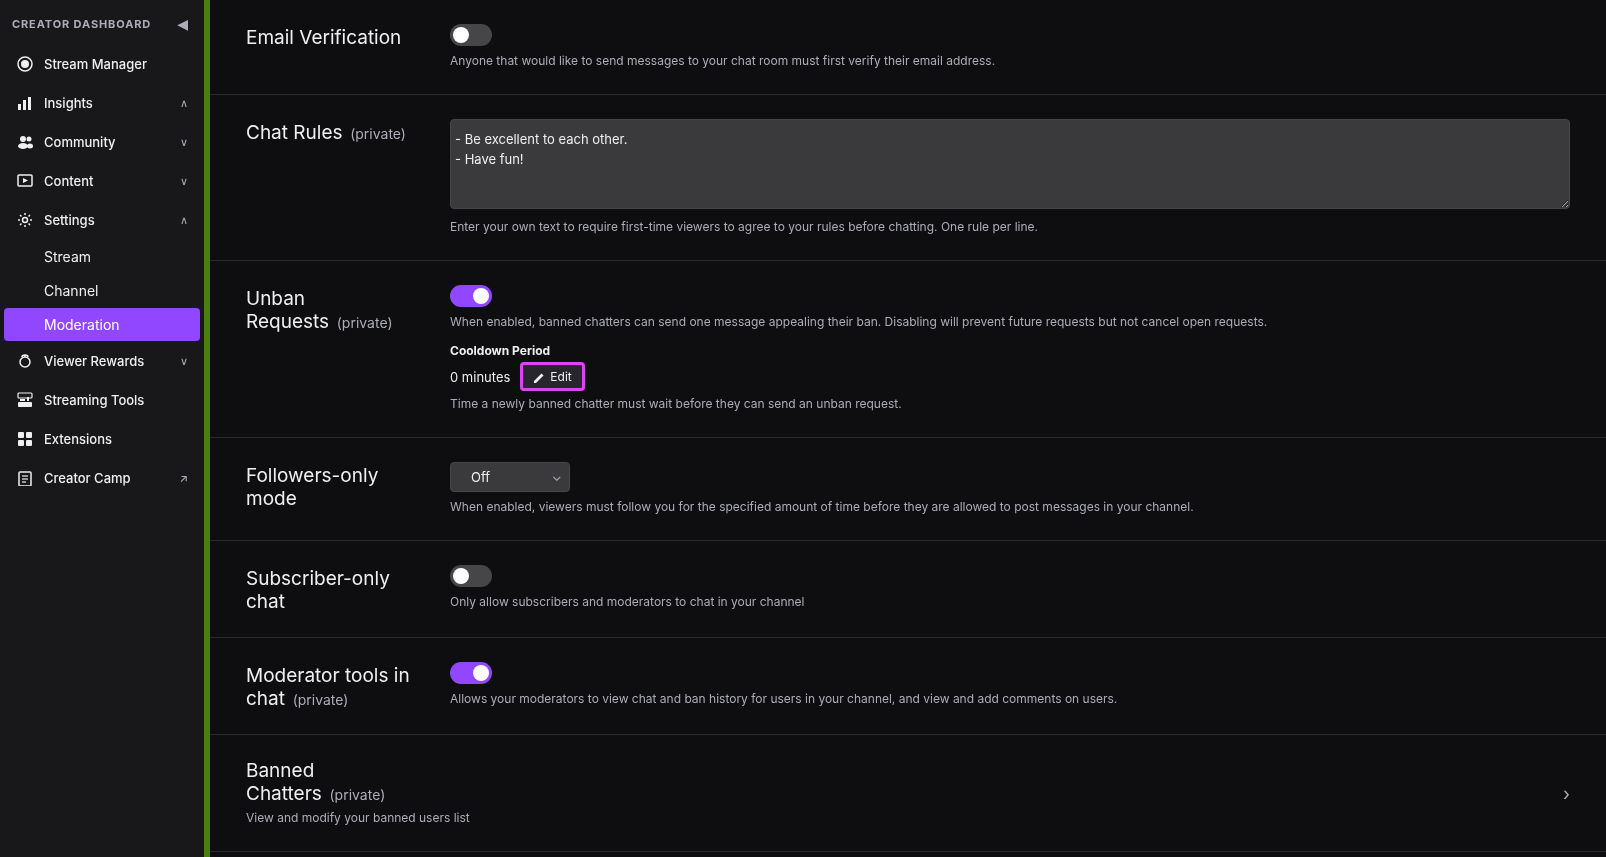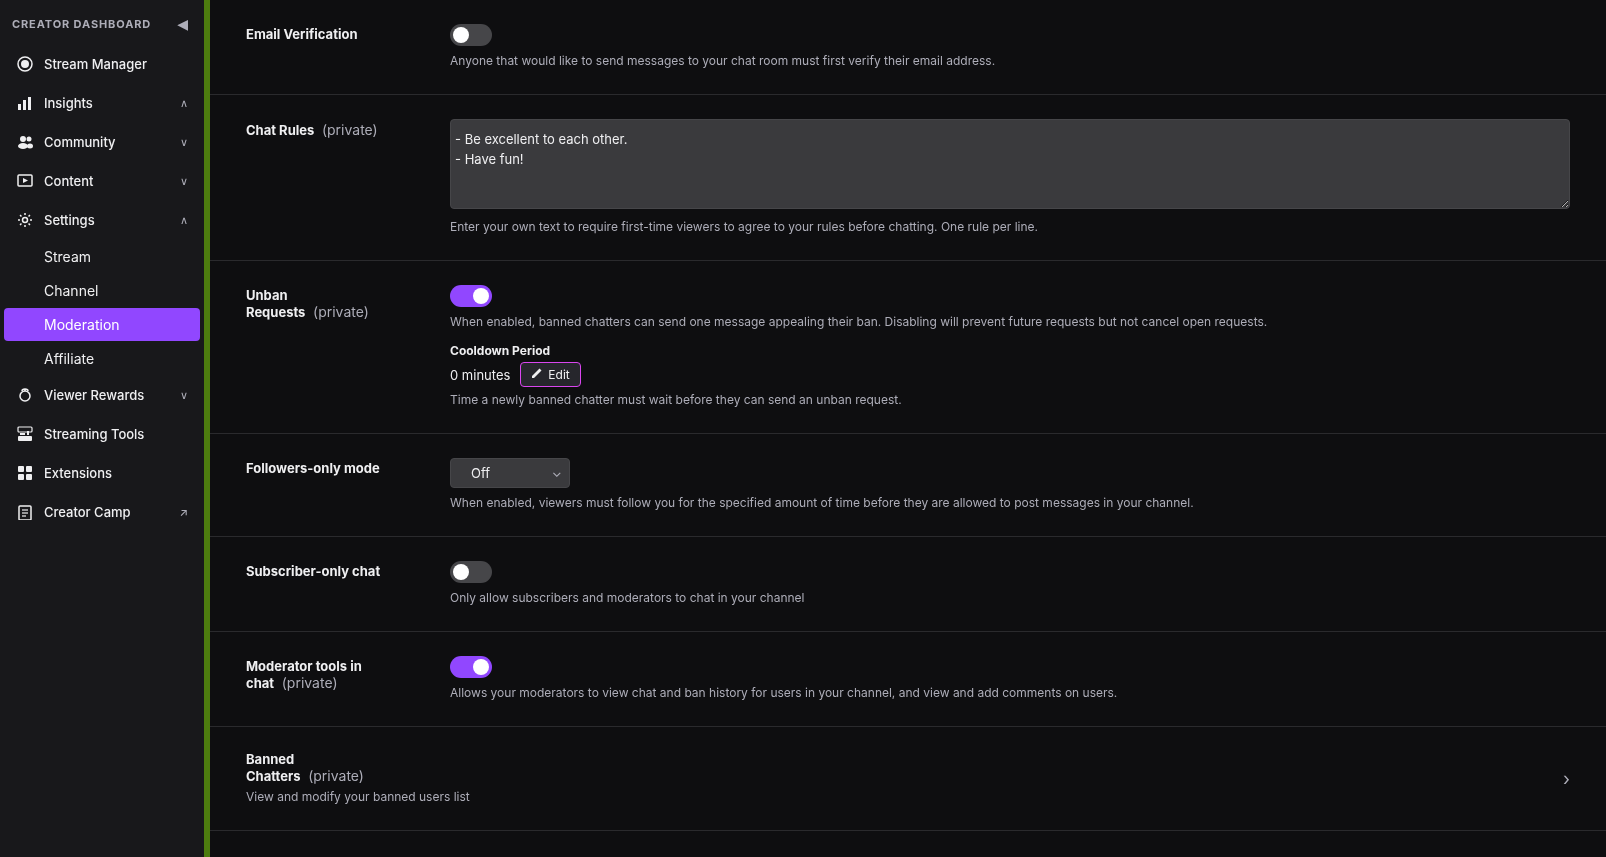--- a/index.html
+++ b/index.html
@@ -106,22 +106,22 @@
       display: flex;
       align-items: flex-start;
       gap: 24px;
     }
     .settings-label-col {
       min-width: 180px;
       max-width: 180px;
       padding-top: 2px;
     }
     .settings-label {
-      font-size: 13px;
-      font-weight: 700;
+      font-size: 19px;
+      font-weight: 400;
       color: #efeff1;
     }
     .settings-private-badge {
       font-size: 14px;
       color: #adadb8;
       font-weight: 400;
       margin-left: 4px;
     }
     .settings-content {
       flex: 1;
@@ -199,24 +199,24 @@
       display: flex;
       align-items: center;
       gap: 10px;
     }
     .cooldown-value {
       font-size: 13px;
       color: #efeff1;
     }
     .edit-btn {
       display: flex;
-      align-items: flex-start;
+      align-items: flex-end;
       gap: 5px;
       background: #26262c;
-      border: 1px solid #d946ef;
+      border: 3px solid #d946ef;
       border-radius: 4px;
       color: #efeff1;
       font-size: 12px;
       padding: 4px 10px;
       cursor: pointer;
       font-family: inherit;
     }
 
     
     .followers-select {
@@ -338,23 +338,20 @@
     </div>
 
     <div class="nav-sub-item">
       <span>Channel</span>
     </div>
 
     <div class="nav-sub-item active">
       <span>Moderation</span>
     </div>
 
-    <div class="nav-sub-item">
-      <span>Affiliate</span>
-    </div>
 
     <div class="nav-item">
       <span class="nav-icon">
         <svg width="16" height="16" viewBox="0 0 16 16" fill="currentColor">
             <circle cx="8" cy="9" r="5" fill="none" stroke="currentColor" stroke-width="1.5"></circle>
             <path d="M8 4V2M5 4c0-1.1.9-2 3-2s3 .9 3 2" stroke="currentColor" stroke-width="1.5" fill="none"></path>
           </svg>
       </span>
       <span>Viewer Rewards</span>
       <span class="nav-chevron">∨</span>

